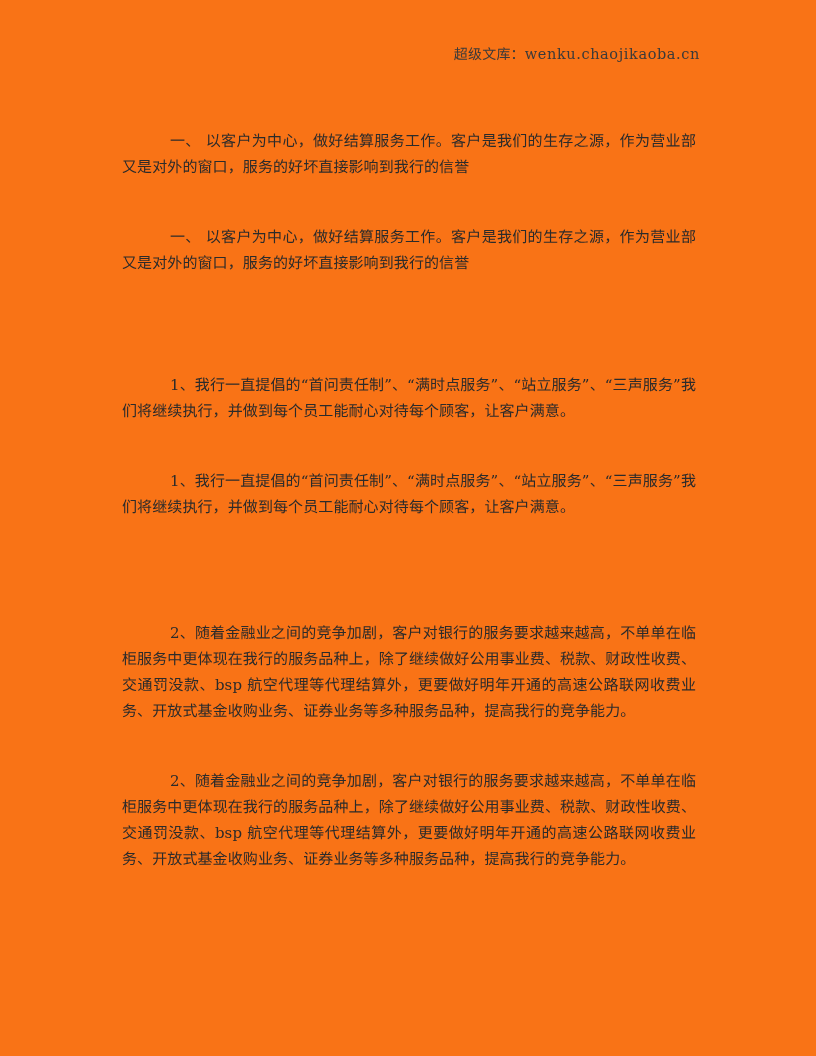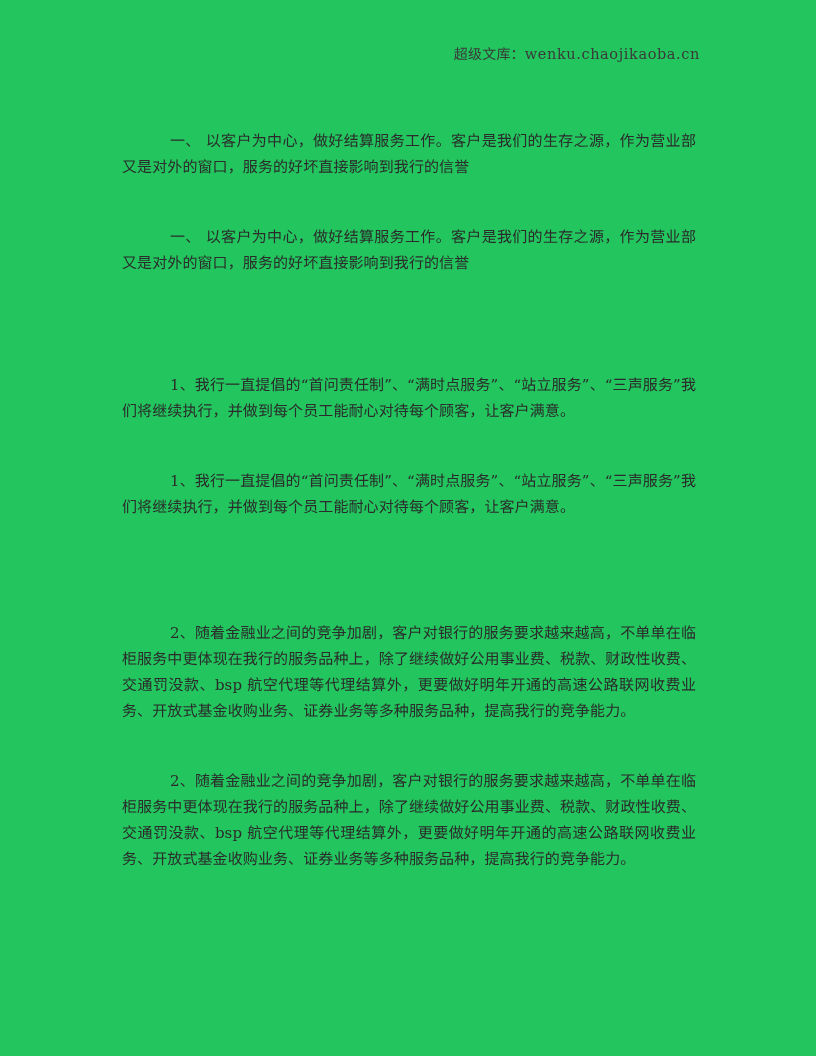--- a/index.html
+++ b/index.html
@@ -11,21 +11,21 @@
   body {
     font-family: "DejaVu Serif", "Liberation Serif", serif;
     -webkit-font-smoothing: antialiased;
   }
 
   .page {
     position: relative;
     width: 816px;
     height: 1056px;
     margin: 0 auto;
-    background: #22c55e;
+    background: #f97316;
     overflow: hidden;
     box-sizing: border-box;
   }
 
   
   .page-header {
     position: absolute;
     top: 44px;
     left: 122px;
     width: 578px;

